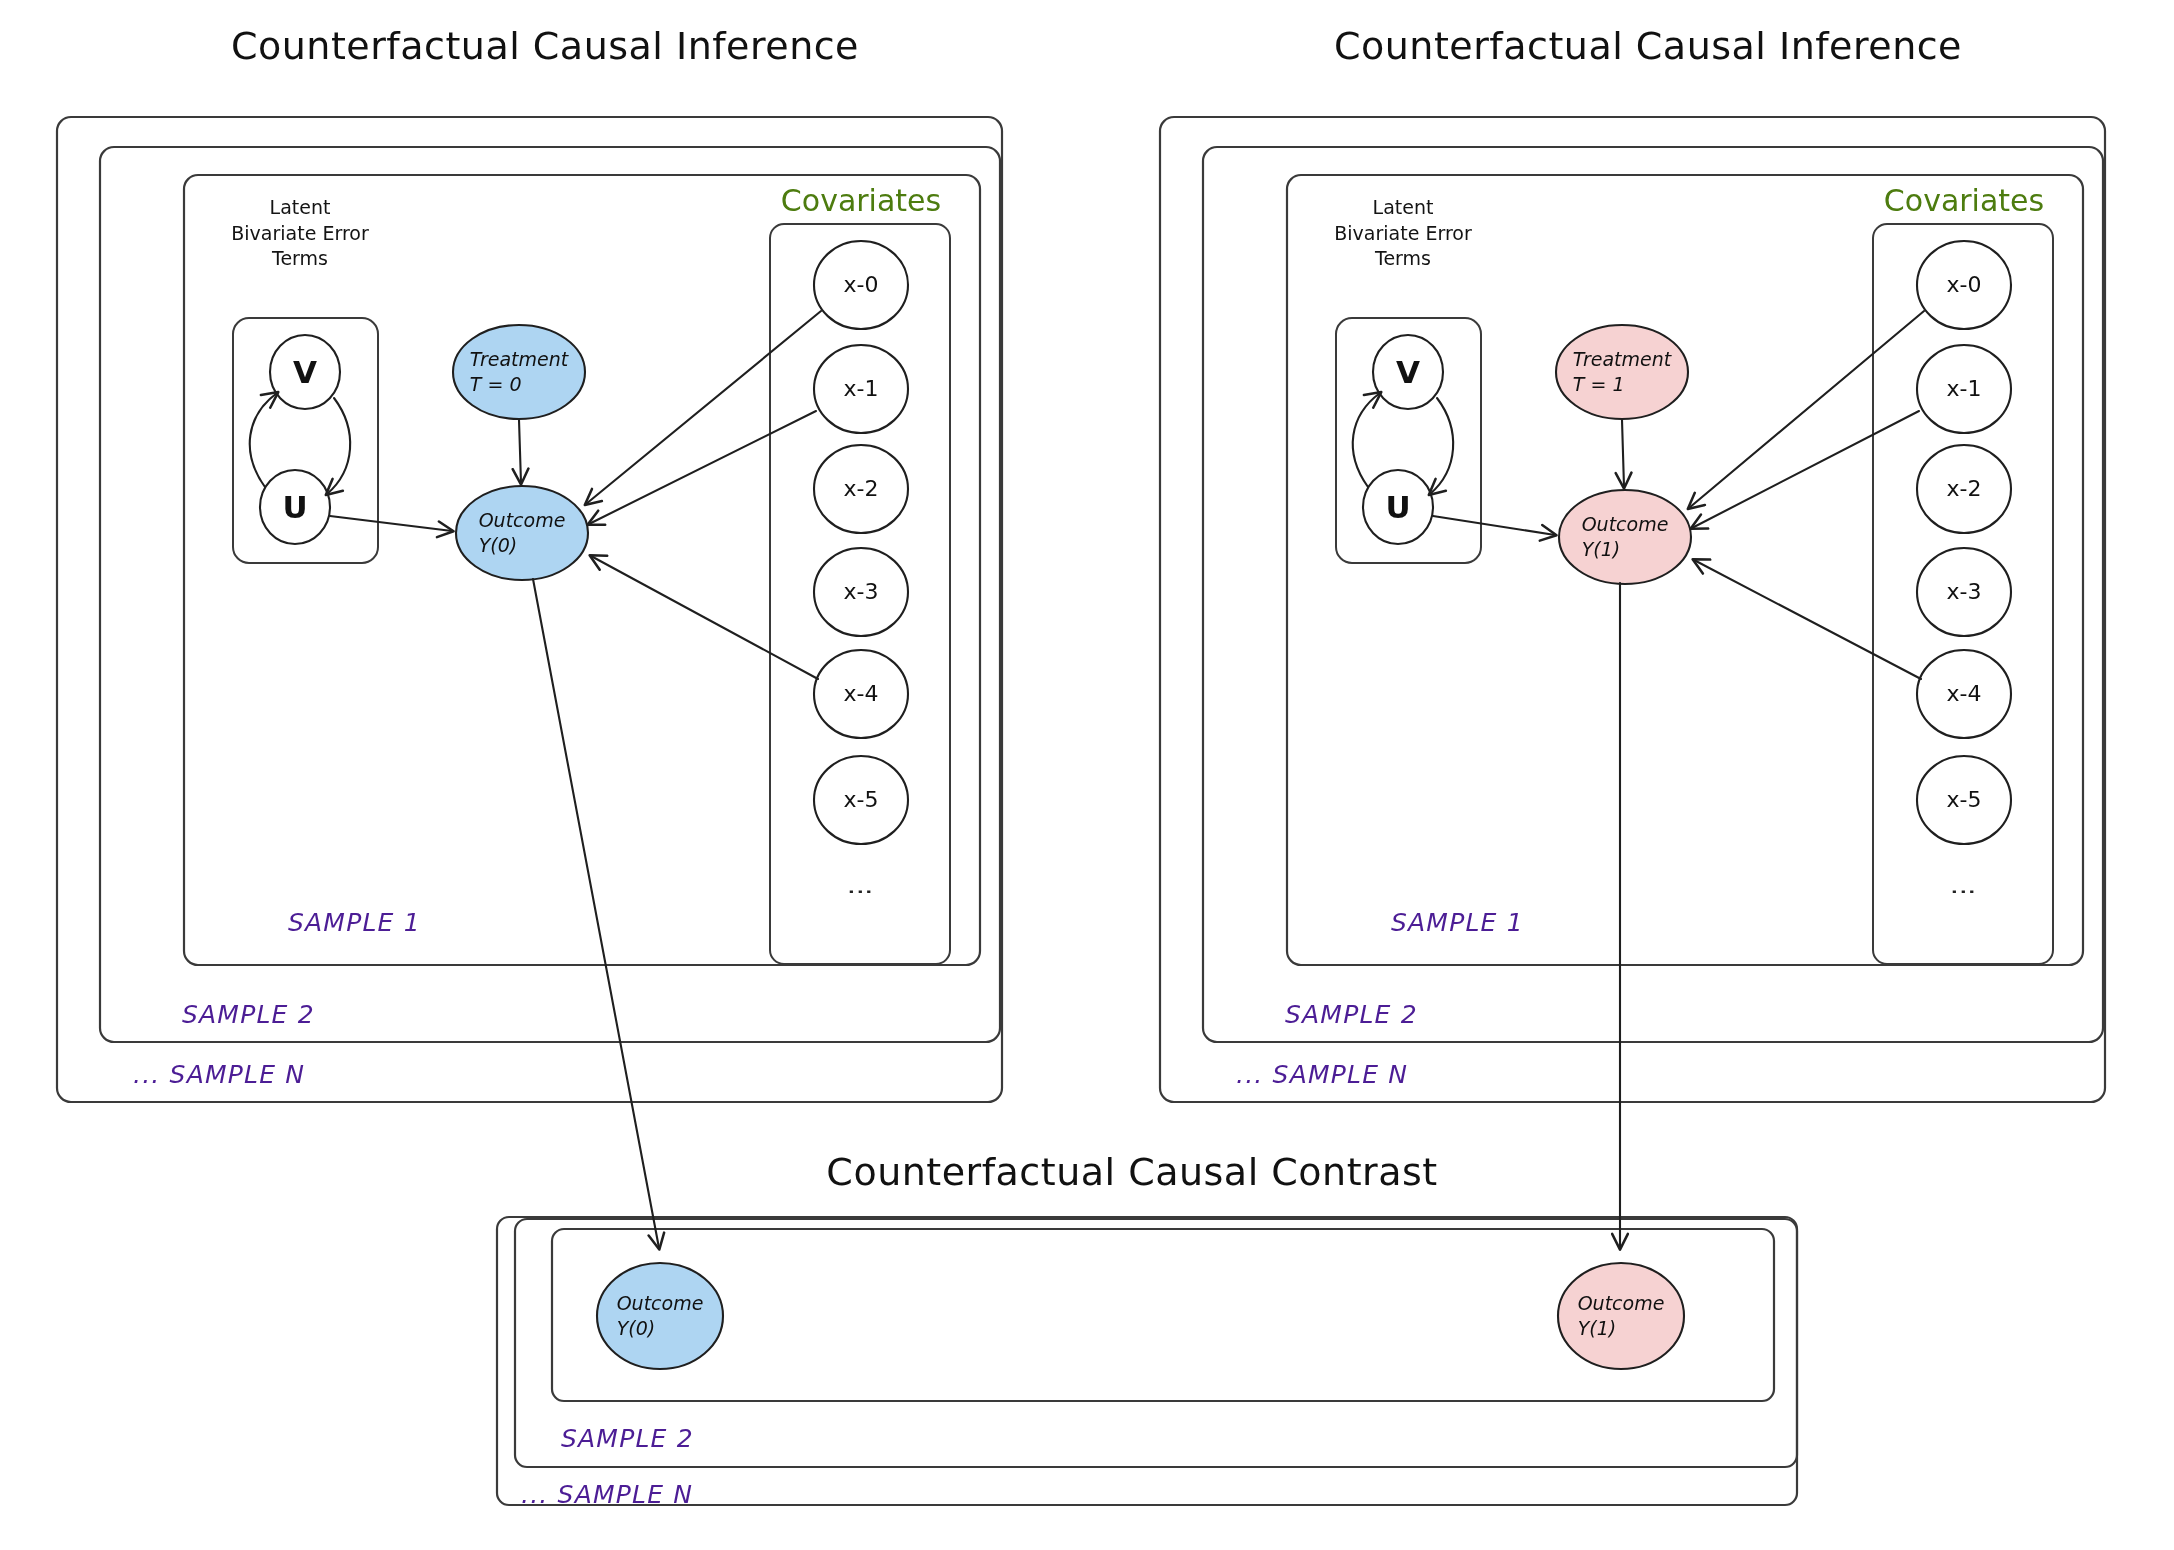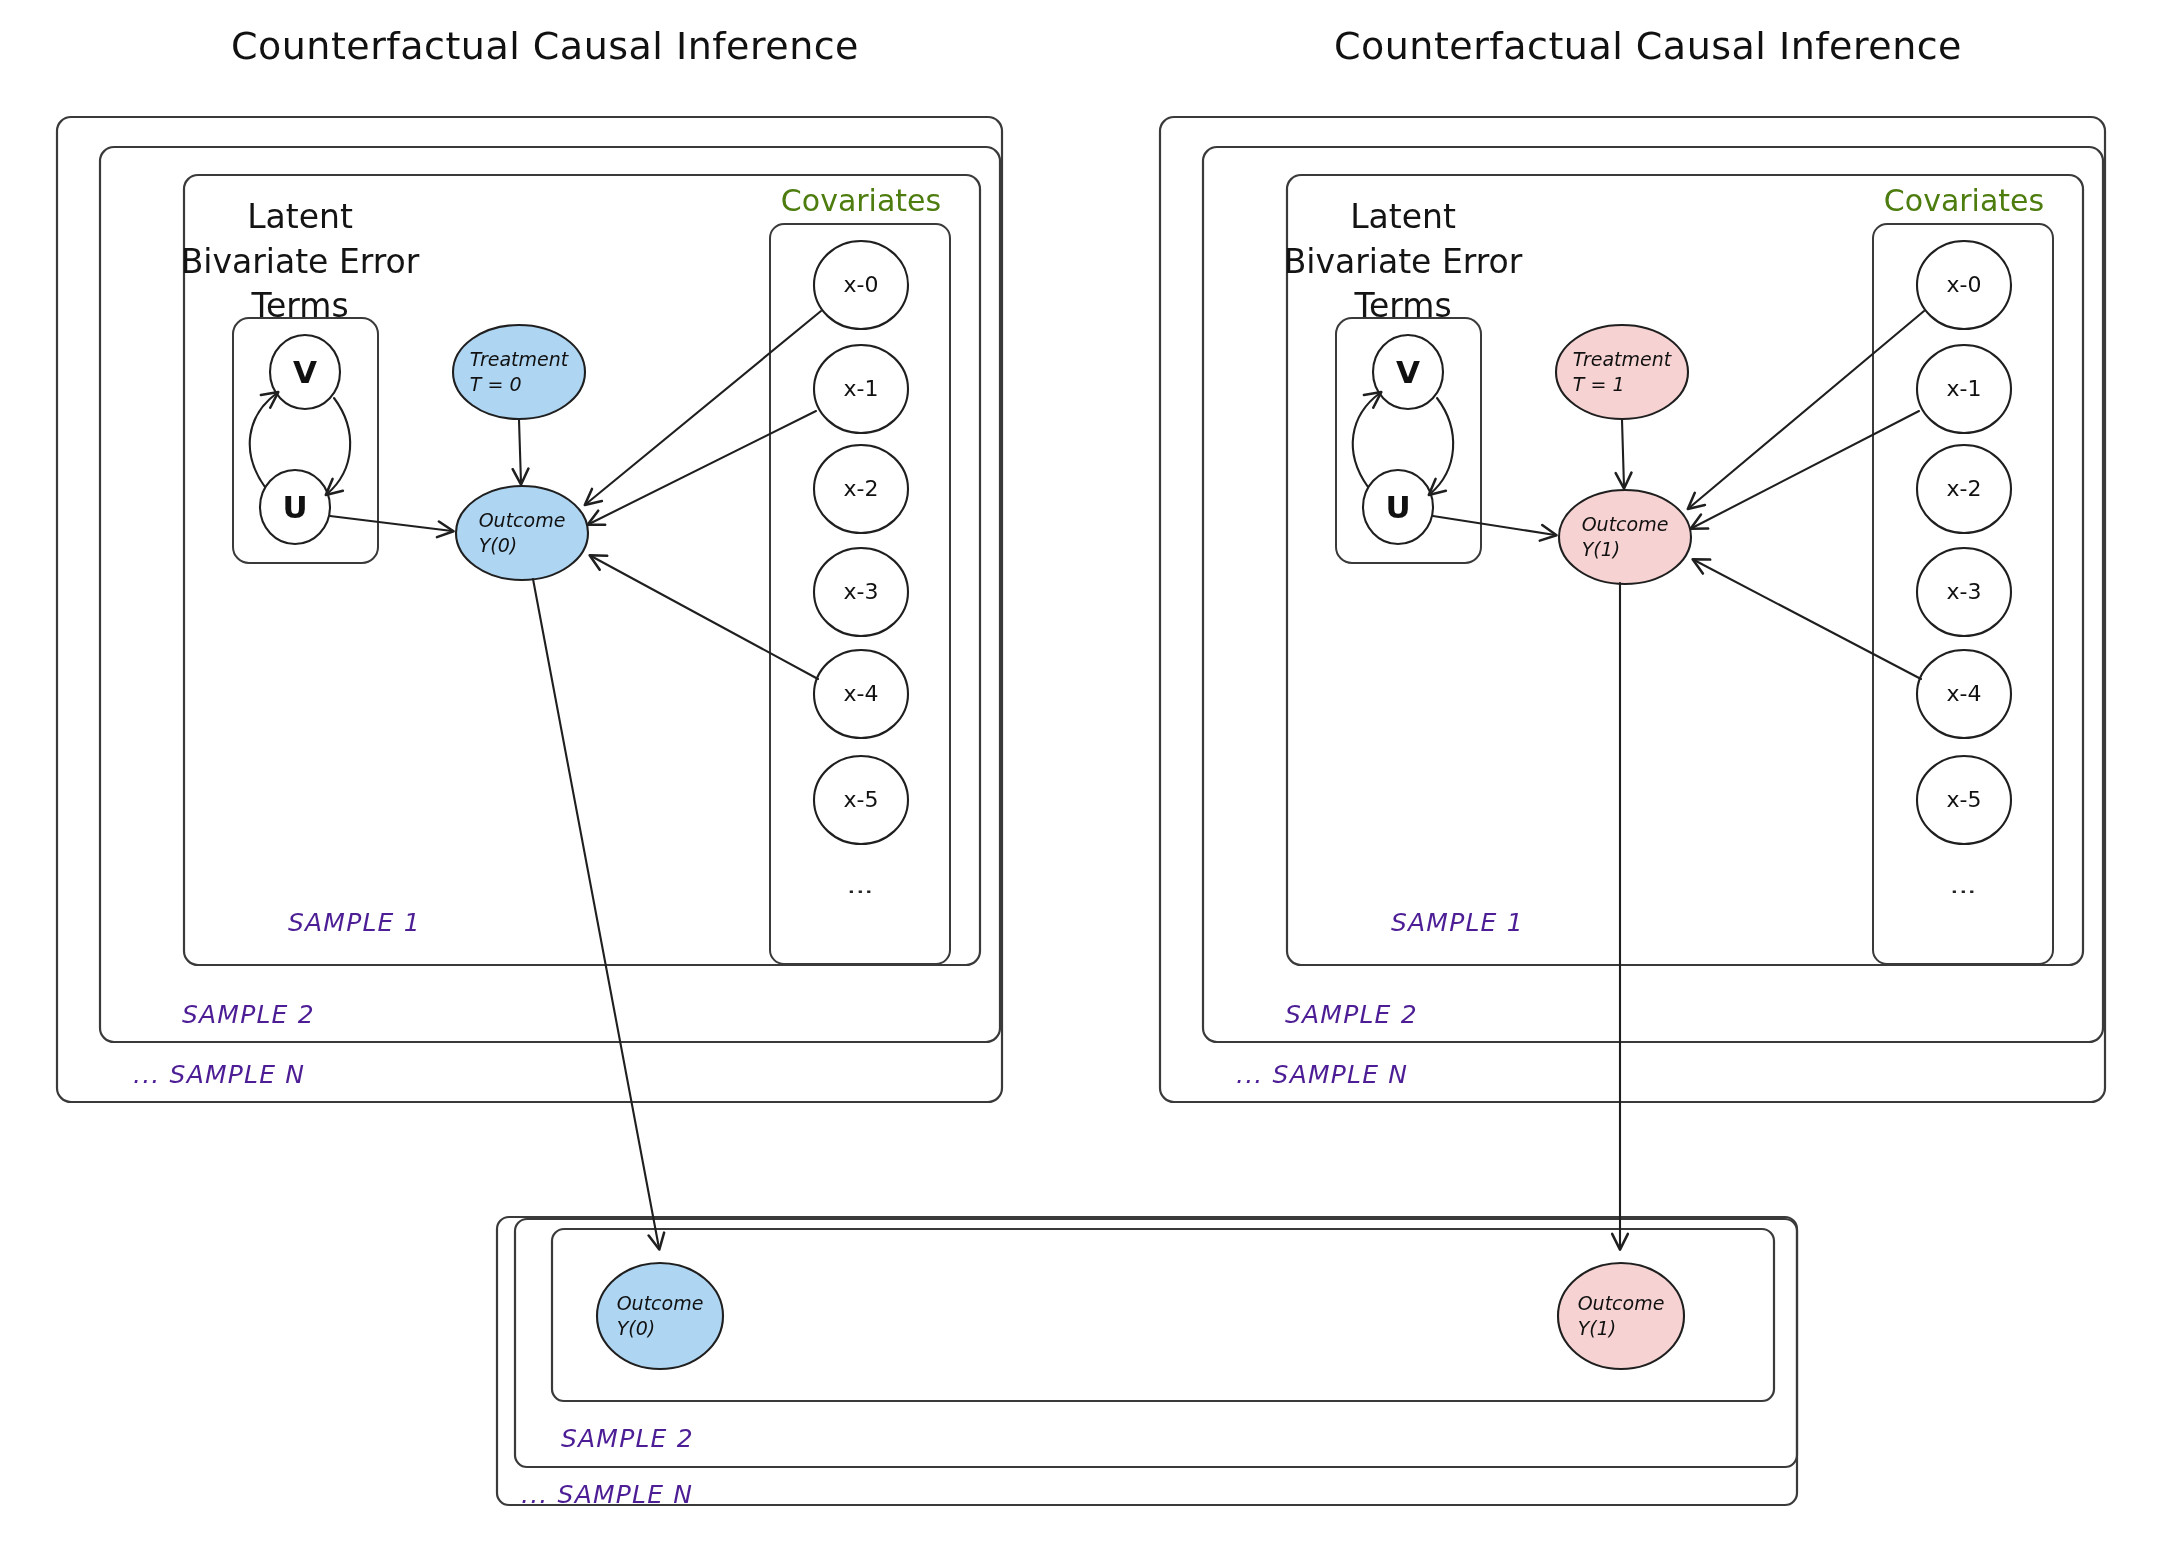--- a/index.html
+++ b/index.html
@@ -26,21 +26,21 @@
     font-family:"DejaVu Sans", sans-serif;
     font-size:25px;
     font-style:italic;
     letter-spacing:1.2px;
     color:#4c1d95;
     white-space:nowrap;
   }
   .group-label{
     position:absolute;
     font-family:"DejaVu Sans", sans-serif;
-    font-size:33px;
+    font-size:19px;
     color:#141414;
     text-align:center;
     line-height:1.35;
     white-space:pre-line;
     transform:translateX(-50%);
   }
   .cov-title{
     position:absolute;
     font-family:"DejaVu Sans", sans-serif;
     font-size:30px;
@@ -203,20 +203,21 @@
   <div class="node-label nl-cov" style="left:1964px;top:489px;">x-2</div>
   <div class="node-label nl-cov" style="left:1964px;top:592px;">x-3</div>
   <div class="node-label nl-cov" style="left:1964px;top:694px;">x-4</div>
   <div class="node-label nl-cov" style="left:1964px;top:800px;">x-5</div>
   <div class="ellipsis-dots" style="left:1964px;top:893px;">⋮</div>
 
   <div class="sample-label" style="left:1391px;top:908px;">SAMPLE 1</div>
   <div class="sample-label" style="left:1285px;top:1000px;">SAMPLE 2</div>
   <div class="sample-label" style="left:1236px;top:1060px;">... SAMPLE N</div>
 
+  <div class="panel-title" style="left:1132px;top:1150px;">Counterfactual Causal Contrast</div>
 
   <div class="node-label nl-mid" style="left:660px;top:1316px;">Outcome
 Y(0)</div>
   <div class="node-label nl-mid" style="left:1621px;top:1316px;">Outcome
 Y(1)</div>
 
   <div class="sample-label" style="left:561px;top:1424px;">SAMPLE 2</div>
   <div class="sample-label" style="left:521px;top:1480px;">... SAMPLE N</div>
 
 </div>

